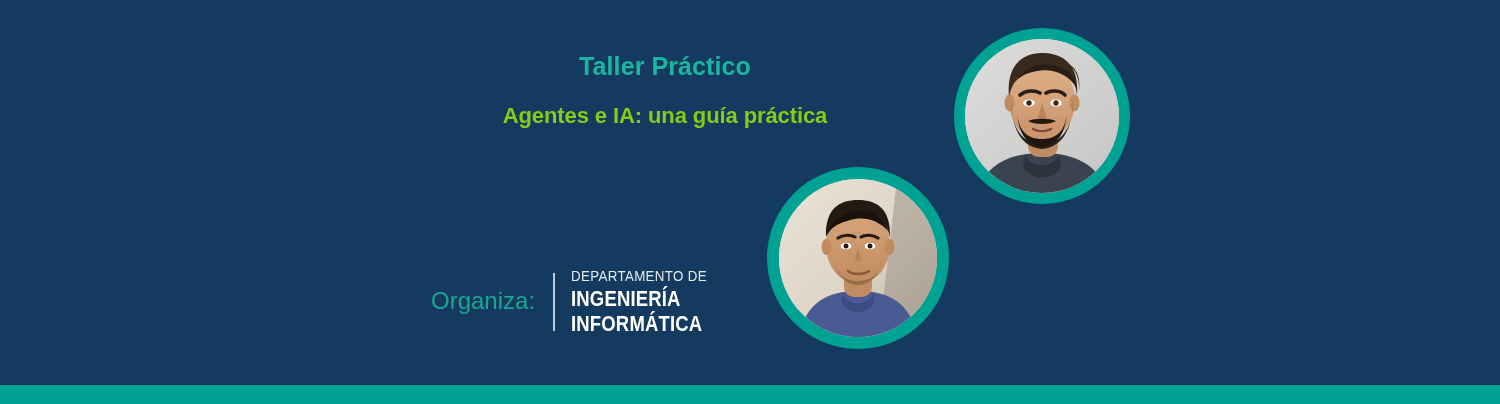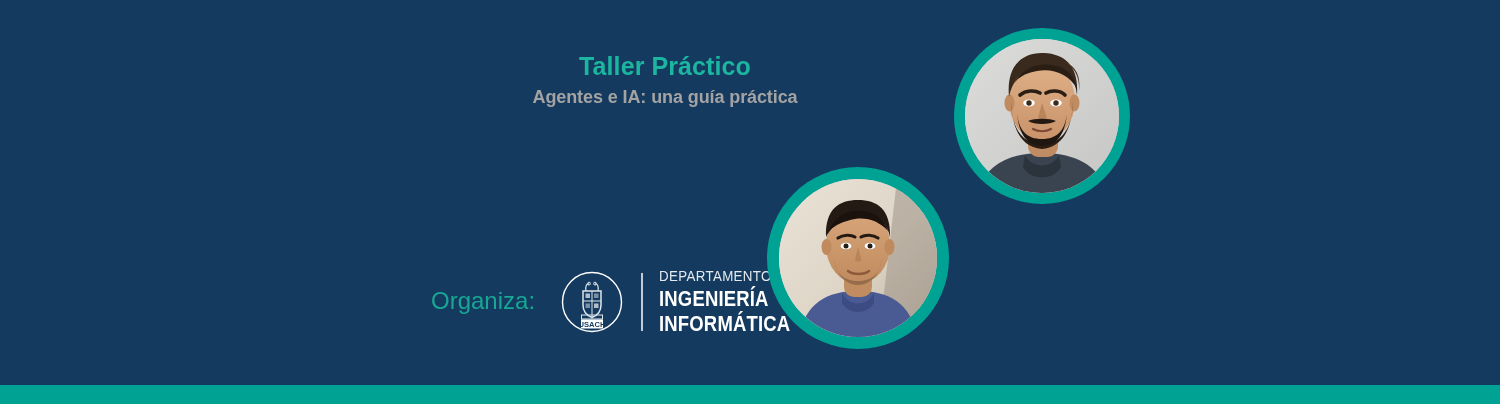--- a/index.html
+++ b/index.html
@@ -26,26 +26,26 @@
     width: 530px;
     text-align: center;
     z-index: 4;
   }
   .eyebrow {
     font-size: 25px;
     font-weight: bold;
     color: #1bb5a0;
     letter-spacing: 0.1px;
     line-height: 1.15;
-    margin: 0 0 5px 0;
+    margin: 0 0 20px 0;
   }
   .headline {
-    font-size: 18px;
+    font-size: 22px;
     font-weight: bold;
-    color: #a3a3a3;
+    color: #84cc16;
     line-height: 1.32;
     margin: 0;
     letter-spacing: -0.1px;
   }
 
   
   .organiza-row {
     position: absolute;
     left: 431px;
     top: 268px;
@@ -157,45 +157,20 @@
     <div class="eyebrow">Taller Práctico</div>
     <div class="headline">
       <div>Agentes e IA: una guía práctica</div>
     </div>
   </div>
 
   <div class="organiza-row">
 
     <div class="organiza-label">Organiza:</div>
 
-    <div class="usach-mark">
-      <svg viewBox="0 0 62 62" width="62" height="62" aria-hidden="true">
-        <circle cx="31" cy="31" r="29.5" fill="none" stroke="#ffffff" stroke-width="1.4"></circle>
-
-        <path d="M22 20 L40 20 L40 34 C40 41 35 45 31 46.5 C27 45 22 41 22 34 Z" fill="none" stroke="#dfe6ec" stroke-width="1.5"></path>
-
-        <line x1="31" y1="20" x2="31" y2="46.5" stroke="#dfe6ec" stroke-width="1"></line>
-        <line x1="22" y1="30" x2="40" y2="30" stroke="#dfe6ec" stroke-width="1"></line>
-
-        <rect x="24.5" y="22.5" width="4.5" height="4.5" fill="#cdd7e0" opacity="0.85"></rect>
-        <rect x="33" y="22.5" width="4.5" height="4.5" fill="#cdd7e0" opacity="0.55"></rect>
-        <rect x="24.5" y="32.5" width="4.5" height="4.5" fill="#cdd7e0" opacity="0.55"></rect>
-        <rect x="33" y="32.5" width="4.5" height="4.5" fill="#cdd7e0" opacity="0.85"></rect>
-
-        <path d="M25 20 C24 15 26 12 28 13" fill="none" stroke="#dfe6ec" stroke-width="1.2"></path>
-        <path d="M37 20 C38 15 36 12 34 13" fill="none" stroke="#dfe6ec" stroke-width="1.2"></path>
-        <circle cx="28" cy="12.6" r="1.4" fill="none" stroke="#dfe6ec" stroke-width="1"></circle>
-        <circle cx="34" cy="12.6" r="1.4" fill="none" stroke="#dfe6ec" stroke-width="1"></circle>
-
-        <rect x="20.5" y="44" width="21" height="4" fill="none" stroke="#dfe6ec" stroke-width="1"></rect>
-
-        <rect x="20" y="48.5" width="22" height="9" fill="#ffffff"></rect>
-        <text x="31" y="55.6" text-anchor="middle" font-family="'Liberation Sans', sans-serif" font-size="7.6" font-weight="bold" fill="#143a5f">USACH</text>
-      </svg>
-    </div>
 
     <div class="logo-divider"></div>
 
     <div class="dept-text">
       <div class="dept-line-1">DEPARTAMENTO DE</div>
       <div class="dept-line-2">INGENIERÍA</div>
       <div class="dept-line-3">INFORMÁTICA</div>
     </div>
   </div>
 

